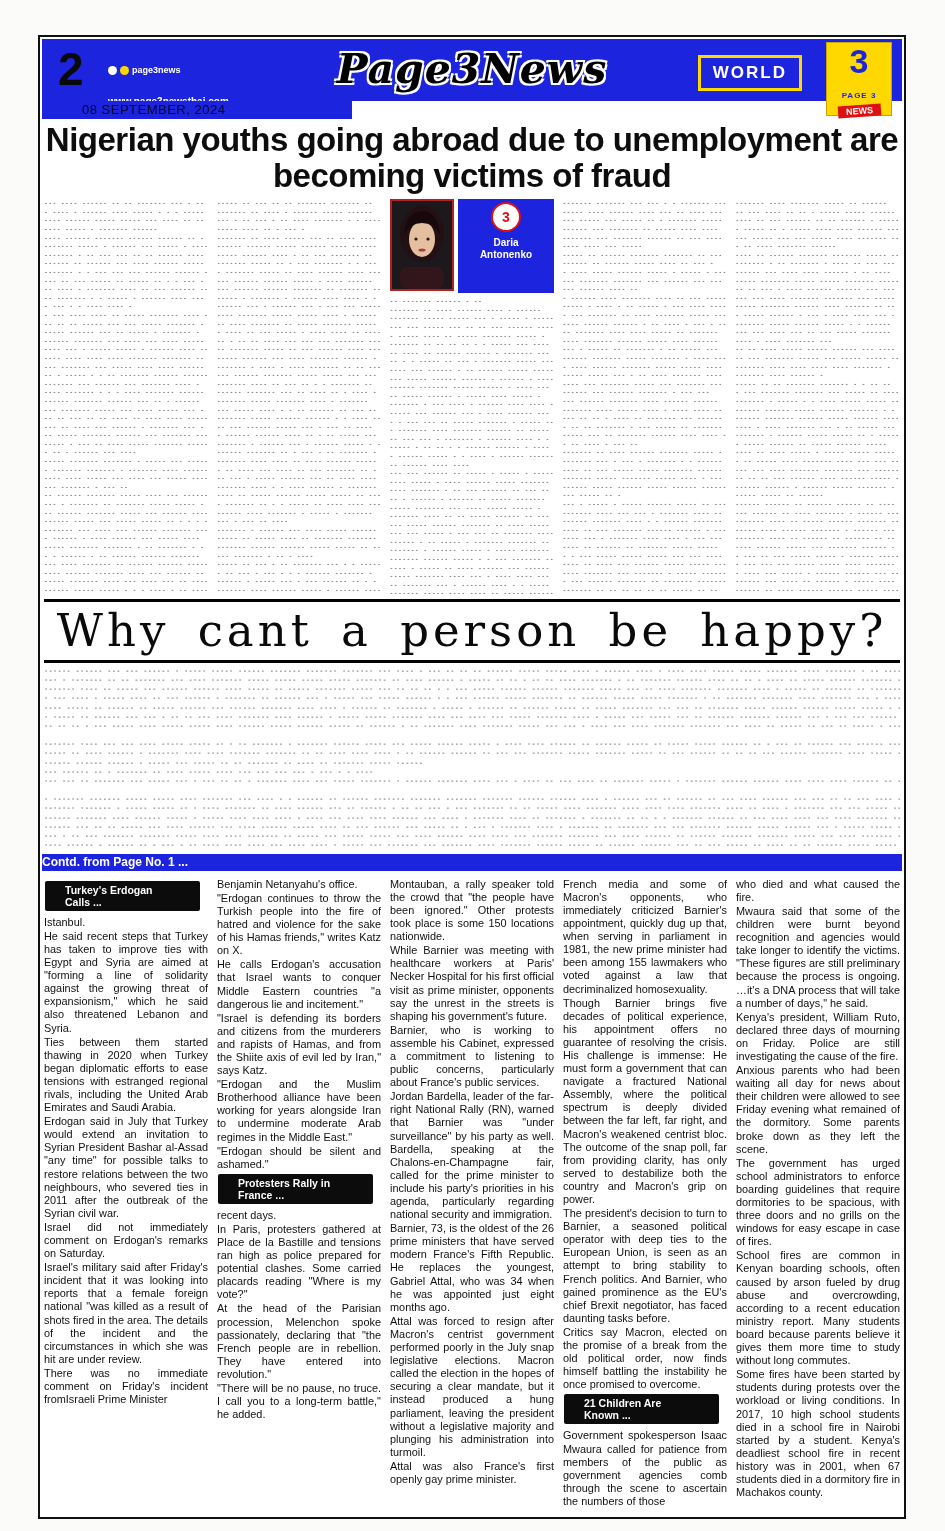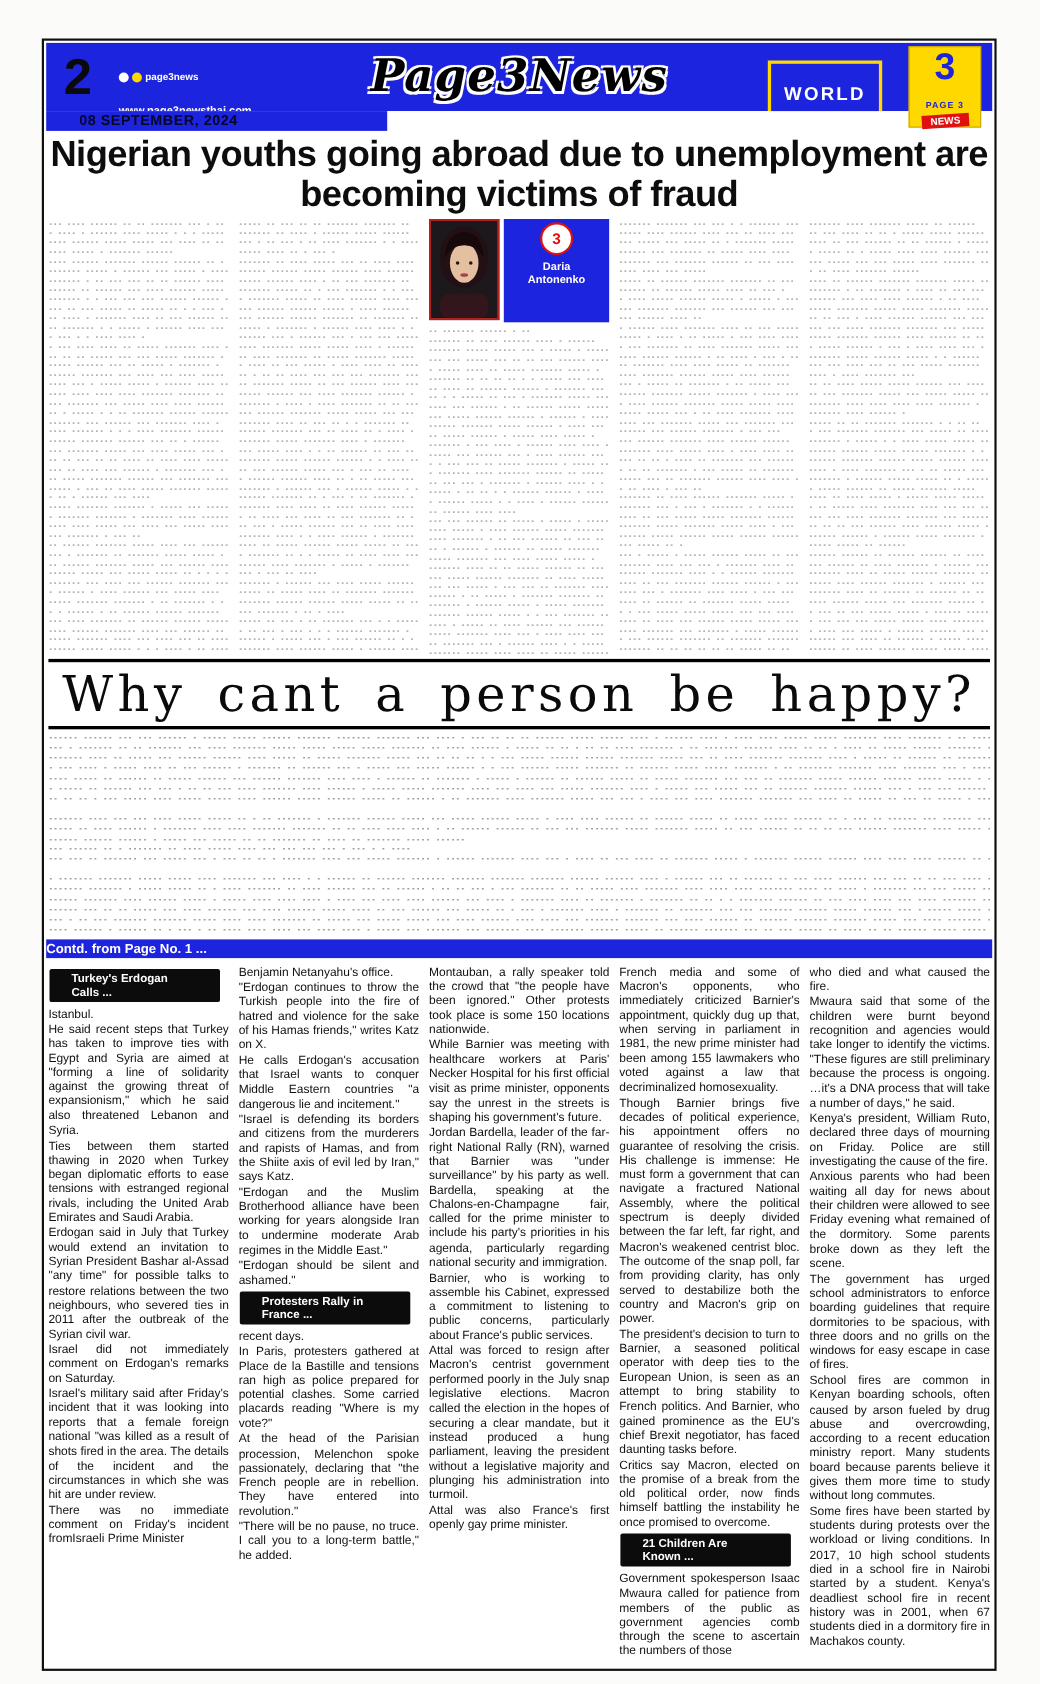--- a/index.html
+++ b/index.html
@@ -13,30 +13,30 @@
   .social-row{position:absolute;left:66px;top:26px;color:#fff;font-size:9px;font-weight:bold;display:flex;align-items:center;gap:3px;}
   .sicon{display:inline-block;width:9px;height:9px;border-radius:50%;}
   .si-f{background:#fff;}
   .si-t{background:#ffd800;}
   .website{position:absolute;left:66px;top:57px;color:#fff;font-size:10px;font-weight:bold;}
   .masthead{position:absolute;left:0;right:0;top:6px;text-align:center;font-family:"DejaVu Serif", serif;
             font-style:italic;font-weight:bold;font-size:41px;color:#000;letter-spacing:1px;
             text-shadow:-2px -2px 0 #fff,2px -2px 0 #fff,-2px 2px 0 #fff,2px 2px 0 #fff,0 0 3px #fff;}
   .world-box{position:absolute;right:100px;top:16px;background:#ffd800;padding:3px;}
   .world-inner{display:block;background:#1d24dd;color:#fff;font-weight:bold;font-size:17px;
-               letter-spacing:2px;padding:18px 12px;}
+               letter-spacing:2px;padding:5px 12px;}
   .logo-box{position:absolute;right:10px;top:3px;width:66px;height:74px;background:#ffd800;
             border:1px solid #caa600;text-align:center;box-sizing:border-box;z-index:3;}
   .logo-3{font-size:34px;font-weight:bold;color:#1d24dd;line-height:36px;}
   .logo-page{font-size:8px;font-weight:bold;color:#1d24dd;letter-spacing:1px;margin-top:12px;}
   .logo-news{display:inline-block;background:#e01010;color:#fff;font-size:9px;font-weight:bold;
              padding:1px 8px;margin-top:2px;transform:rotate(-4deg);}
   .date-strip{position:relative;height:18px;background:#fff;}
   .date-box{position:absolute;left:0;top:0;width:310px;height:18px;background:#1d24dd;color:#06062a;
-            font-weight:bold;font-size:13px;line-height:18px;padding-left:30px;box-sizing:border-box;
+            font-weight:normal;font-size:13px;line-height:18px;padding-left:40px;box-sizing:border-box;
             letter-spacing:0.5px;}
   
   .headline1{margin:3px 0 2px 0;font-size:33px;font-weight:bold;color:#0d0d0d;text-align:center;
              line-height:1.08;letter-spacing:-0.5px;}
   
   .top-article{display:flex;gap:8px;height:396px;overflow:hidden;margin-top:6px;padding:0 2px;}
   .tcol{flex:1;overflow:hidden;}
   .fline{font-family:"DejaVu Sans Mono", monospace;font-size:6.5px;line-height:8.6px;
          letter-spacing:0.3px;color:#141414;white-space:nowrap;overflow:hidden;}
   .photo-row{display:flex;gap:4px;height:94px;margin-bottom:4px;}
@@ -412,22 +412,23 @@
         <p>"Erdogan should be silent and ashamed."</p>
         <div class="black-label">Protesters Rally in France ...</div>
         <p>recent days.</p>
         <p>In Paris, protesters gathered at Place de la Bastille and tensions ran high as police prepared for potential clashes. Some carried placards reading "Where is my vote?"</p>
         <p>At the head of the Parisian procession, Melenchon spoke passionately, declaring that "the French people are in rebellion. They have entered into revolution."</p>
         <p>"There will be no pause, no truce. I call you to a long-term battle," he added.</p>
       </div>
     <div class="bcol">
         <p>Montauban, a rally speaker told the crowd that "the people have been ignored." Other protests took place is some 150 locations nationwide.</p>
         <p>While Barnier was meeting with healthcare workers at Paris' Necker Hospital for his first official visit as prime minister, opponents say the unrest in the streets is shaping his government's future.</p>
+        <p>Barnier, who is working to assemble his Cabinet, expressed a commitment to listening to public concerns, particularly about France's public services.</p>
         <p>Jordan Bardella, leader of the far-right National Rally (RN), warned that Barnier was "under surveillance" by his party as well. Bardella, speaking at the Chalons-en-Champagne fair, called for the prime minister to include his party's priorities in his agenda, particularly regarding national security and immigration.</p>
-        <p>Barnier, who is working to assemble his Cabinet, expressed a commitment to listening to public concerns, particularly about France's public services.</p>
+        <p>Barnier, 73, is the oldest of the 26 prime ministers that have served modern France's Fifth Republic. He replaces the youngest, Gabriel Attal, who was 34 when he was appointed just eight months ago.</p>
         <p>Attal was forced to resign after Macron's centrist government performed poorly in the July snap legislative elections. Macron called the election in the hopes of securing a clear mandate, but it instead produced a hung parliament, leaving the president without a legislative majority and plunging his administration into turmoil.</p>
         <p>Attal was also France's first openly gay prime minister.</p>
       </div>
     <div class="bcol">
         <p>French media and some of Macron's opponents, who immediately criticized Barnier's appointment, quickly dug up that, when serving in parliament in 1981, the new prime minister had been among 155 lawmakers who voted against a law that decriminalized homosexuality.</p>
         <p>Though Barnier brings five decades of political experience, his appointment offers no guarantee of resolving the crisis. His challenge is immense: He must form a government that can navigate a fractured National Assembly, where the political spectrum is deeply divided between the far left, far right, and Macron's weakened centrist bloc. The outcome of the snap poll, far from providing clarity, has only served to destabilize both the country and Macron's grip on power.</p>
         <p>The president's decision to turn to Barnier, a seasoned political operator with deep ties to the European Union, is seen as an attempt to bring stability to French politics. And Barnier, who gained prominence as the EU's chief Brexit negotiator, has faced daunting tasks before.</p>
         <p>Critics say Macron, elected on the promise of a break from the old political order, now finds himself battling the instability he once promised to overcome.</p>
         <div class="black-label">21 Children Are Known ...</div>
         <p>Government spokesperson Isaac Mwaura called for patience from members of the public as government agencies comb through the scene to ascertain the numbers of those</p>

